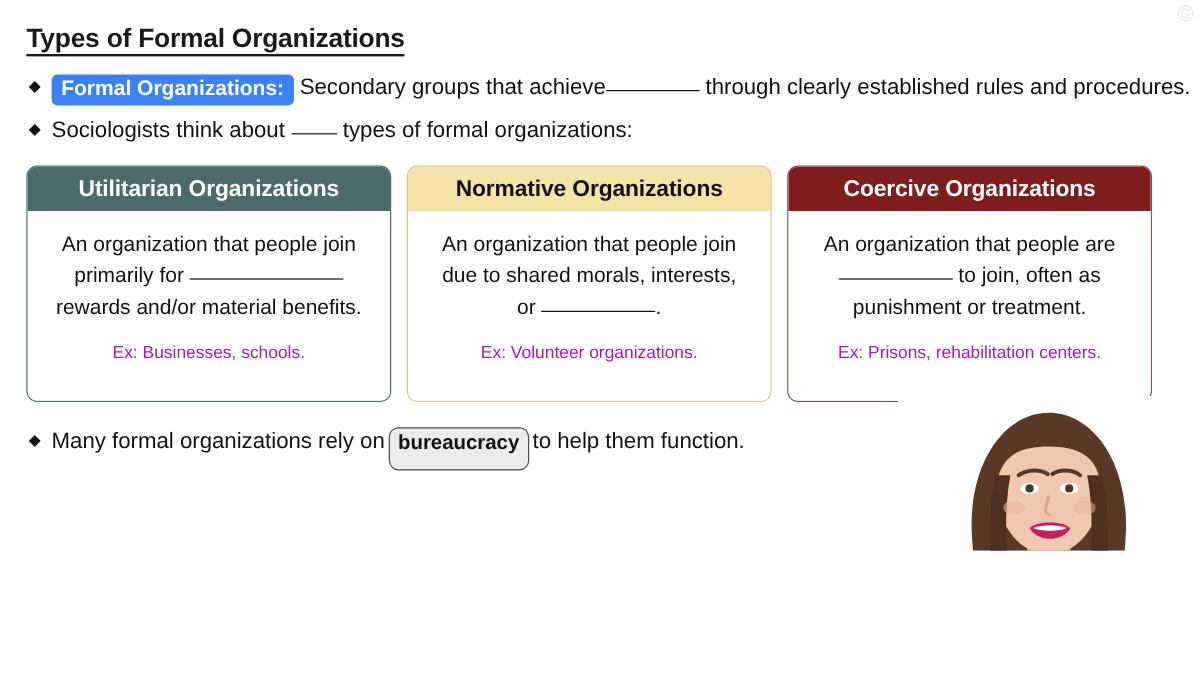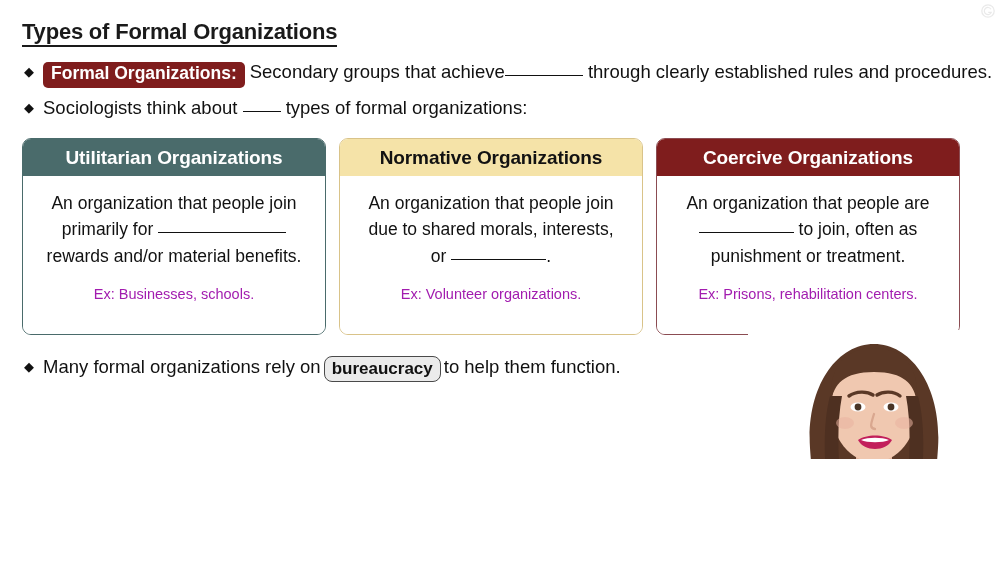--- a/index.html
+++ b/index.html
@@ -63,41 +63,41 @@
   }
   .bullet-text { line-height: 1.25; }
 
   #bullet-1 { left: 24px; top: 60px; }
   #bullet-2 { left: 24px; top: 96px; }
   #bullet-3 { left: 24px; top: 355px; }
 
   
   .term-tag {
     display: inline-block;
-    background: #7f1d1d;
+    background: #3b82f6;
     color: #ffffff;
     font-weight: bold;
     font-size: 17.5px;
     border-radius: 5px;
     padding: 1px 8px 3px 8px;
     margin-right: 5px;
     position: relative;
     top: 1px;
   }
 
   
   .boxed-term {
     display: inline-block;
     background: #ebebeb;
     border: 1.5px solid #4a4a4a;
     border-radius: 8px;
     color: #111111;
     font-weight: bold;
     font-size: 17px;
-    padding: 1px 7px 2px 7px;
+    padding: 1px 7px 12px 7px;
     margin: 0 3px;
     position: relative;
     top: 1px;
   }
 
   
   .blank {
     display: inline-block;
     border-bottom: 1.8px solid #111111;
     vertical-align: baseline;

